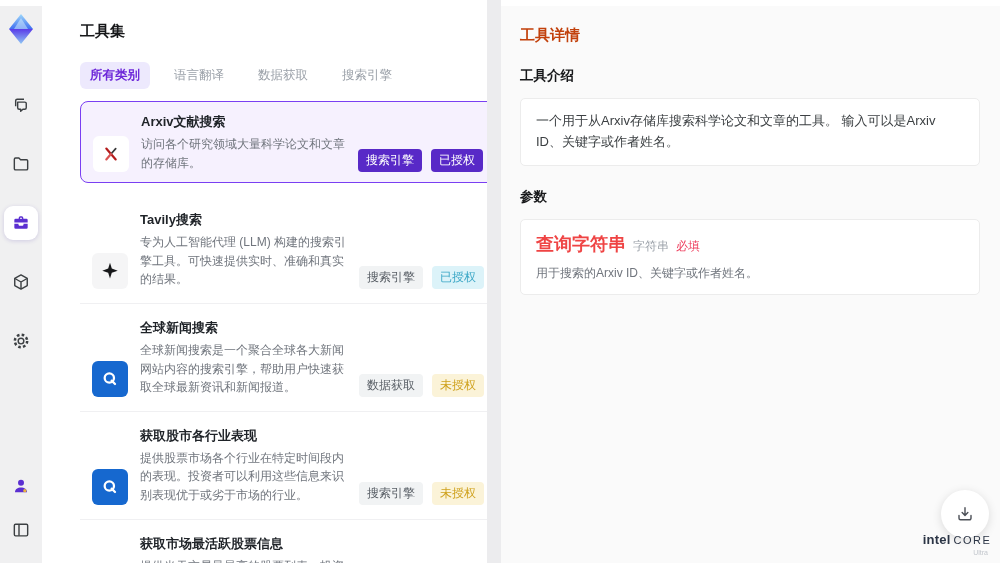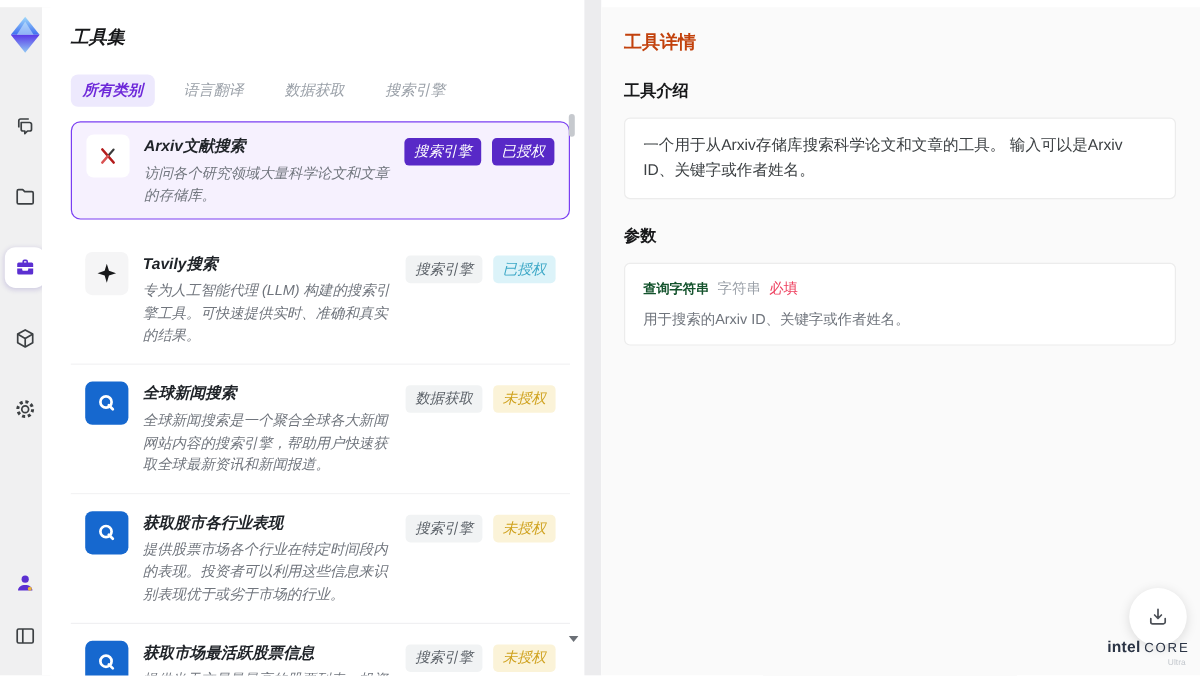--- a/index.html
+++ b/index.html
@@ -10,28 +10,28 @@
   .sidebar { position: absolute; left: 0; top: 6px; bottom: 0; width: 42px; background: #f0f0f1; display: flex; flex-direction: column; align-items: center; }
   .logo { width: 30px; height: 34px; margin-top: 6px; }
   .nav-icons { display: flex; flex-direction: column; align-items: center; margin-top: 42px; gap: 25px; }
   .nav-btn { width: 34px; height: 34px; display: flex; align-items: center; justify-content: center; border-radius: 9px; cursor: pointer; }
   .nav-btn svg { width: 20px; height: 20px; }
   .nav-btn.active { background: #ffffff; box-shadow: 0 1px 4px rgba(60,40,160,.18); }
   .sidebar-spacer { flex: 1; }
   .sidebar-bottom { display: flex; flex-direction: column; align-items: center; gap: 10px; margin-bottom: 16px; }
 
   
-  .main { position: absolute; left: 35px; top: 6px; bottom: 0; width: 445px; background: #ffffff; padding: 16px 0 0 24px; font-style: italic; }
+  .main { position: absolute; left: 56px; top: 6px; bottom: 0; width: 445px; background: #ffffff; padding: 16px 0 0 24px; }
   .page-title { font-size: 15px; font-weight: bold; color: #17181a; }
   .tabs { display: flex; align-items: center; gap: 14px; margin-top: 21px; }
   .tab { font-size: 12.5px; color: #9aa0a8; padding: 5px 10px; border-radius: 6px; cursor: pointer; white-space: nowrap; }
   .tab.active { color: #6d28d9; background: #ede9fd; font-weight: bold; }
 
   .tool-list { margin-top: 12px; width: 416px; }
-  .card { display: flex; gap: 12px; cursor: pointer; background: #fff; }
+  .card { display: flex; gap: 12px; cursor: pointer; background: #fff; align-items: flex-end; }
   .card.selected { border: 1.5px solid #7a3ff2; background: #f6f1fe; border-radius: 8px; padding: 10px 12px; margin-bottom: 13px; }
   .card.row { padding: 14px 12px; border-bottom: 1px solid #f0f0f2; }
   .card.row:first-of-type { border-top: 1px solid #f0f0f2; }
   .tile { width: 36px; height: 36px; min-width: 36px; border-radius: 6px; display: flex; align-items: center; justify-content: center; }
   .tile-white { background: #ffffff; }
   .tile-gray  { background: #f5f5f6; }
   .tile-blue  { background: #1668cf; }
   .card-text { flex: 1; min-width: 0; padding-top: 1px; }
   .card-title { font-size: 13px; font-weight: bold; color: #1f2328; }
   .card-desc { font-size: 12px; color: #70757d; line-height: 1.55; margin-top: 4px; }
@@ -50,21 +50,21 @@
   
   .gap-strip { position: absolute; left: 487px; top: 0; bottom: 0; width: 14px; background: #ececee; }
 
   
   .detail { position: absolute; left: 501px; top: 6px; right: 0; bottom: 0; background: #fafafa; padding: 20px 20px 0 19px; }
   .detail-title { font-size: 15px; font-weight: bold; color: #c2410c; }
   .section-heading { font-size: 13.5px; font-weight: bold; color: #17181a; margin-top: 22px; }
   .info-box { margin-top: 13px; background: #ffffff; border: 1px solid #ececec; border-radius: 5px; padding: 12px 15px; }
   .intro-text { font-size: 13px; color: #3c4043; line-height: 1.6; }
   .param-head { display: flex; align-items: baseline; gap: 7px; }
-  .param-name { font-size: 11px; font-weight: bold; color: #14532d; }
+  .param-name { font-size: 18px; font-weight: bold; color: #ef4444; }
   .param-type { font-size: 12px; color: #9aa0a8; font-family: Liberation Serif, serif; }
   .param-required { font-size: 12px; color: #ee3f5e; }
   .param-desc { font-size: 12px; color: #70757d; margin-top: 9px; }
 
   
   .fab { position: absolute; right: 11px; bottom: 25px; width: 48px; height: 48px; border-radius: 50%; background: #ffffff; box-shadow: 0 2px 10px rgba(0,0,0,.13); display: flex; align-items: center; justify-content: center; cursor: pointer; }
   .brand { position: absolute; right: 8px; bottom: 7px; width: 70px; text-align: center; color: #2b3445; line-height: 1; }
   .brand .intel { font-size: 13px; font-weight: bold; letter-spacing: .2px; }
   .brand .core { font-size: 11px; letter-spacing: 1.5px; margin-left: 3px; }
   .brand .ultra { display: block; font-size: 7px; color: #c3c7cd; text-align: right; margin-top: 2px; padding-right: 4px; }

